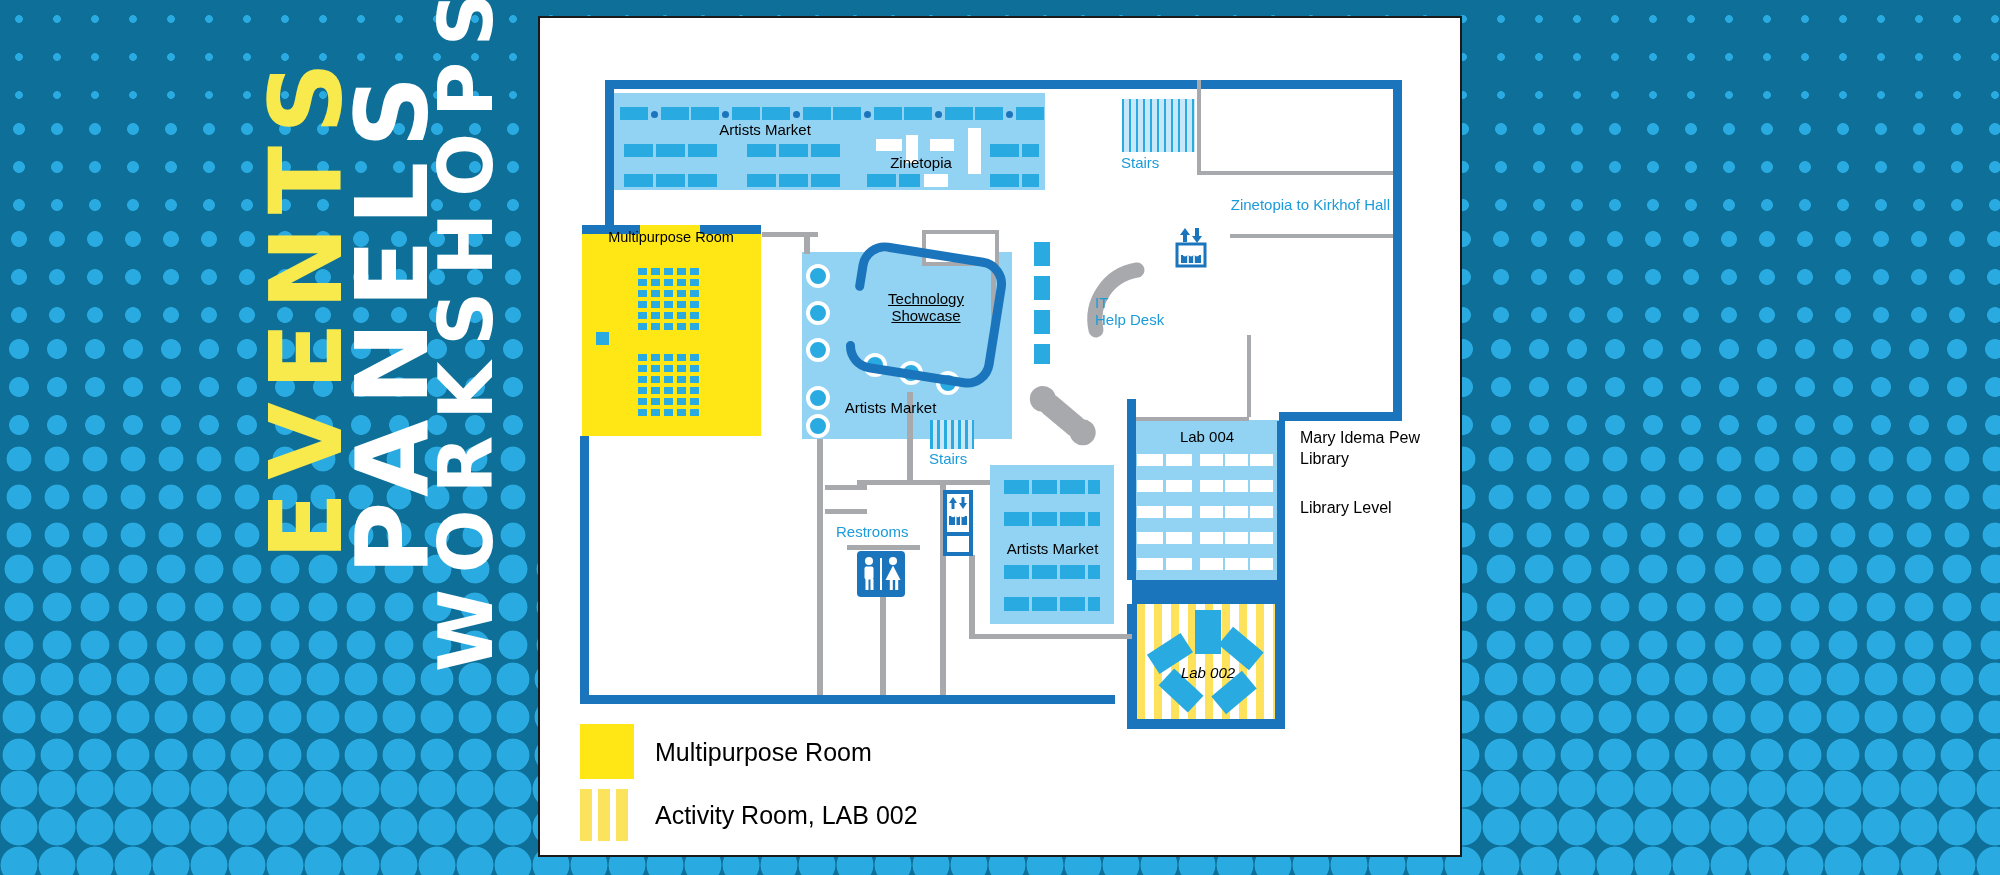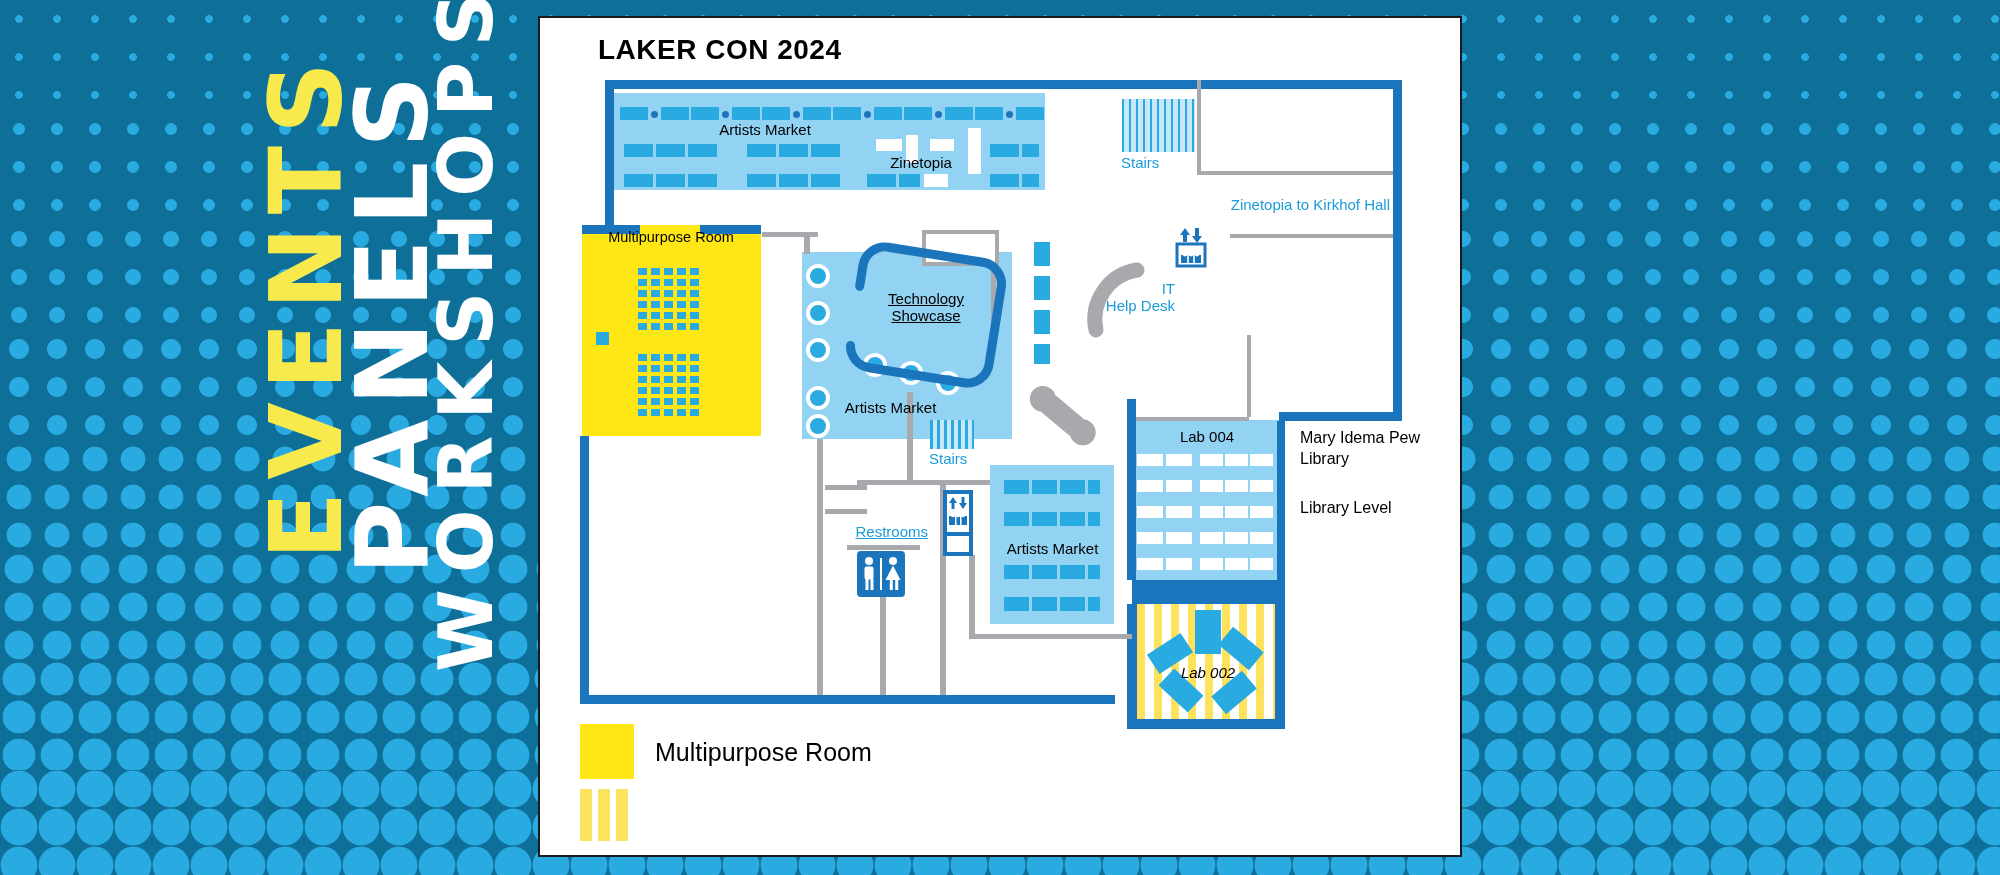--- a/index.html
+++ b/index.html
@@ -45,21 +45,20 @@
     <div class="band" style="top: 660px; background-image: radial-gradient(circle, rgb(41, 171, 226) 16px, rgba(0, 0, 0, 0) 16.8px); background-size: 38px 38px;"></div>
     <div class="band" style="top: 770px; background-image: radial-gradient(circle, rgb(41, 171, 226) 18px, rgba(0, 0, 0, 0) 18.8px); background-size: 38px 38px;"></div>
   </div>
 
 <div class="vword" style="left:262px;top:560px;font-size:100px;letter-spacing:12px;color:#F8EA4D;">EVENTS</div>
 <div class="vword" style="left:348px;top:575px;font-size:100px;letter-spacing:14px;color:#FFFFFF;">PANELS</div>
 <div class="vword" style="left:433px;top:672px;font-size:75px;letter-spacing:16px;color:#FFFFFF;">WORKSHOPS</div>
 
 <div id="panel">
 
-  <div id="title">LAKER CON 2024</div>
 
   <div class="room" style="left:65px;top:75px;width:440px;height:97px;background:#92D2F2;"></div>
   <div class="room" style="left:42px;top:207px;width:179px;height:211px;background:#FFE715;"></div>
   <div class="room" style="left:262px;top:234px;width:210px;height:187px;background:#92D2F2;"></div>
   <div class="room" style="left:450px;top:447px;width:124px;height:159px;background:#92D2F2;"></div>
   <div class="room" style="left:592px;top:402px;width:147px;height:160px;background:#92D2F2;"></div>
   <div class="room lab2" style="left:597px;top:586px;width:138px;height:115px;"></div>
   <div class="room stripesL" style="left:582px;top:81px;width:73px;height:53px;"></div>
   <div class="room stripesL" style="left:390px;top:402px;width:44px;height:29px;"></div>
 
@@ -188,44 +187,45 @@
       <polygon points="36,14.5 28.5,29 43.5,29"></polygon>
       <rect x="32.8" y="29" width="3" height="10"></rect>
         <rect x="38.2" y="29" width="3" height="10"></rect>
     </g>
   </svg>
 
   <div class="lbl" style="left:145px;top:103px;width:160px;">Artists Market</div>
   <div class="lbl" style="left:336px;top:136px;width:90px;">Zinetopia</div>
   <div class="blbl" style="left:581px;top:136px;">Stairs</div>
   <div class="blbl" style="left:650px;top:178px;width:200px;text-align:right;">Zinetopia to Kirkhof Hall</div>
-  <div class="blbl" style="left:555px;top:262px;width:80px;text-align:right;">
+  <div class="blbl" style="left:555px;top:276px;width:80px;text-align:left;">
     <span>IT</span><br>
     <span>Help Desk</span>
   </div>
   <div class="lbl" style="left:50px;top:211px;width:162px;font-size:14.5px;">Multipurpose Room</div>
   <div class="lbl" style="left:328px;top:272px;width:116px;text-decoration:underline;">
     <span>Technology</span><br>
     <span>Showcase</span>
   </div>
   <div class="lbl" style="left:293px;top:381px;width:115px;">Artists Market</div>
   <div class="blbl" style="left:389px;top:432px;">Stairs</div>
-  <div class="blbl" style="left:296px;top:505px;width:92px;text-align:right;text-decoration:underline;">Restrooms</div>
+  <div class="blbl" style="left:296px;top:505px;width:92px;text-align:left;">Restrooms</div>
   <div class="lbl" style="left:455px;top:522px;width:115px;">Artists Market</div>
   <div class="lbl" style="left:633px;top:410px;width:68px;">Lab 004</div>
   <div class="lbl" style="left:632px;top:646px;width:72px;font-style:italic;">Lab 002</div>
   <div class="abs" style="left:760px;top:410px;width:150px;font-size:16px;color:#000;line-height:1.3;">
     <span>Mary Idema Pew</span><br>
     <span>Library</span>
   </div>
   <div class="abs" style="left:760px;top:481px;width:150px;font-size:16px;color:#000;">Library Level</div>
 
   <div class="abs" style="left:40px;top:706px;width:54px;height:55px;background:#FFE715;"></div>
   <div class="legend-text" style="left:115px;top:720px;">Multipurpose Room</div>
   <div class="abs legstripe" style="left:40px;top:771px;width:48px;height:52px;"></div>
+  <div class="legend-text" style="left:115px;top:783px;">Activity Room, LAB 002</div>
 
 <div style="position: absolute; left: 98px; top: 250px; width: 9px; height: 7px; background: rgb(41, 171, 226);"></div>
     <div style="position: absolute; left: 111px; top: 250px; width: 9px; height: 7px; background: rgb(41, 171, 226);"></div>
     <div style="position: absolute; left: 124px; top: 250px; width: 9px; height: 7px; background: rgb(41, 171, 226);"></div>
     <div style="position: absolute; left: 137px; top: 250px; width: 9px; height: 7px; background: rgb(41, 171, 226);"></div>
     <div style="position: absolute; left: 150px; top: 250px; width: 9px; height: 7px; background: rgb(41, 171, 226);"></div>
     <div style="position: absolute; left: 98px; top: 261px; width: 9px; height: 7px; background: rgb(41, 171, 226);"></div>
     <div style="position: absolute; left: 111px; top: 261px; width: 9px; height: 7px; background: rgb(41, 171, 226);"></div>
     <div style="position: absolute; left: 124px; top: 261px; width: 9px; height: 7px; background: rgb(41, 171, 226);"></div>
     <div style="position: absolute; left: 137px; top: 261px; width: 9px; height: 7px; background: rgb(41, 171, 226);"></div>

